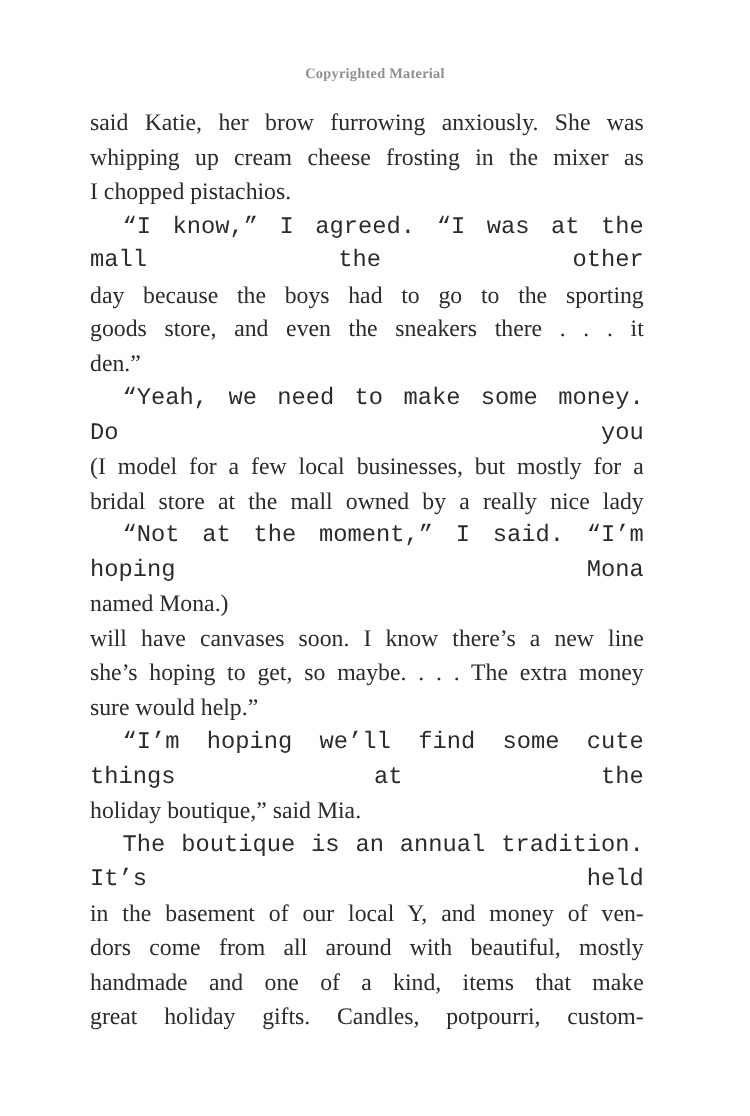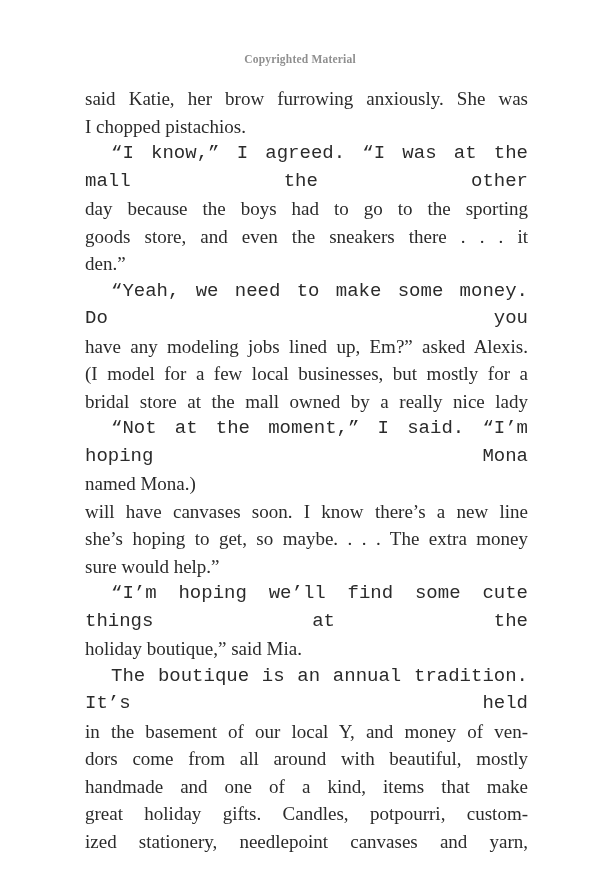--- a/index.html
+++ b/index.html
@@ -29,21 +29,21 @@
     font-size: 11.5px;
     letter-spacing: 0.2px;
     color: #8f8f8f;
     margin-top: 34px;
   }
   .copyright-notice.top { top: 19px; }
   .copyright-notice.bottom { top: 859px; }
 
   .text-block {
     position: absolute;
-    left: 85px;
+    left: 72px;
     top: 85px;
     width: 443px;
     color: #2b2b2b;
     font-size: 19px;
     line-height: 27.5px;
   }
   .line {
     text-align: justify;
     text-align-last: justify;
     white-space: normal;
@@ -58,38 +58,37 @@
   }
 </style>
 </head>
 <body>
 
 <div class="page">
   <div class="copyright-notice top">Copyrighted Material</div>
 
   <div class="text-block" id="body-text">
       <div class="line">said Katie, her brow furrowing anxiously. She was</div>
+      <div class="line">whipping up cream cheese frosting in the mixer as</div>
       <div class="line end">I chopped pistachios.</div>
       <div class="line indent">“I know,” I agreed. “I was at the mall the other</div>
       <div class="line">day because the boys had to go to the sporting</div>
       <div class="line">goods store, and even the sneakers there . . . it</div>
       <div class="line end">den.”</div>
       <div class="line indent">“Yeah, we need to make some money. Do you</div>
-      <div class="line">have any modeling jobs lined up, Em?” asked Alexis.</div>
       <div class="line">(I model for a few local businesses, but mostly for a</div>
       <div class="line">bridal store at the mall owned by a really nice lady</div>
       <div class="line indent">“Not at the moment,” I said. “I’m hoping Mona</div>
       <div class="line end">named Mona.)</div>
       <div class="line">will have canvases soon. I know there’s a new line</div>
       <div class="line">she’s hoping to get, so maybe. . . . The extra money</div>
       <div class="line end">sure would help.”</div>
       <div class="line indent">“I’m hoping we’ll find some cute things at the</div>
       <div class="line end">holiday boutique,” said Mia.</div>
       <div class="line indent">The boutique is an annual tradition. It’s held</div>
       <div class="line">in the basement of our local Y, and money of ven-</div>
       <div class="line">dors come from all around with beautiful, mostly</div>
       <div class="line">handmade and one of a kind, items that make</div>
       <div class="line">great holiday gifts. Candles, potpourri, custom-</div>
-      <div class="line">ized stationery, needlepoint canvases and yarn,</div>
     </div>
 
   <div class="copyright-notice bottom">Copyrighted Material</div>
 </div>
 
 </body></html>

